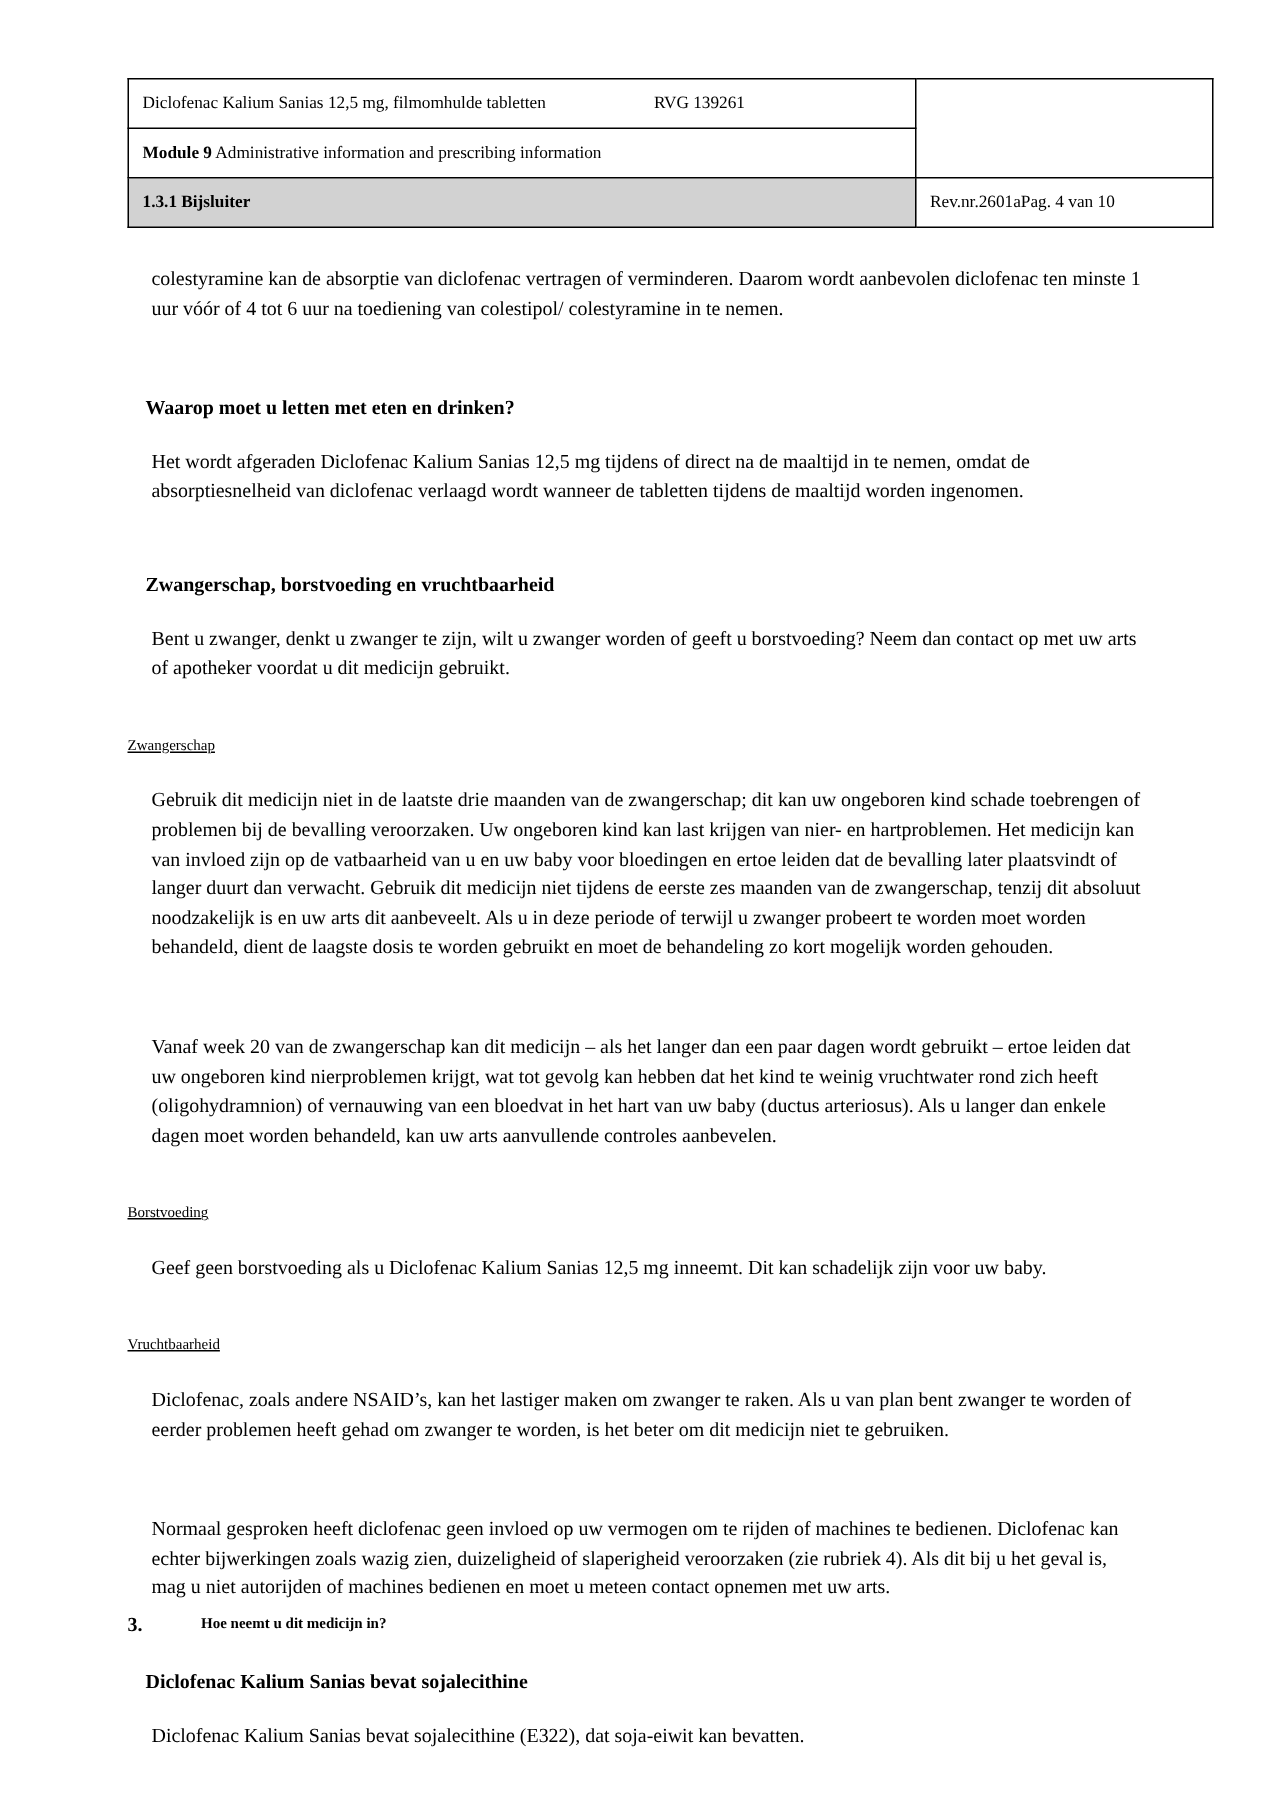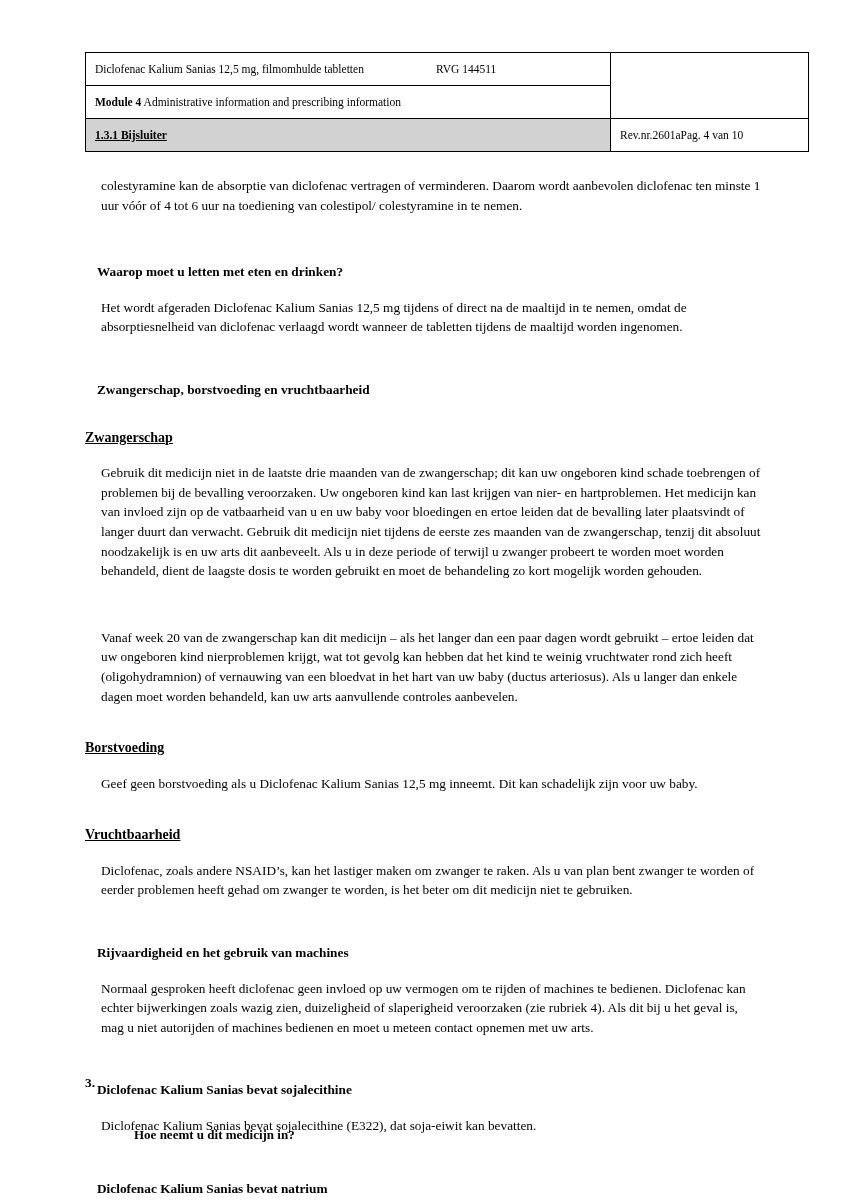--- a/index.html
+++ b/index.html
@@ -38,21 +38,21 @@
     border: 1px solid #000000;
     font-size: 11.5px;
     line-height: 1.25;
     padding: 5px 8px 5px 9px;
     vertical-align: middle;
     font-family: "Liberation Serif", "DejaVu Serif", serif;
     margin-top: 40px;
   }
   .hdr-left { width: 507px; height: 22px; }
   .hdr-right { width: 180px; }
-  .hdr-shade { background: #d2d2d2; text-decoration: underline; }
+  .hdr-shade { background: #d2d2d2; }
   .hdr-bold { font-weight: bold; }
   .hdr-row1-inner {
     display: flex;
     align-items: baseline;
   }
   .hdr-prodname { flex: 0 0 auto; }
   .hdr-rvg { margin-left: 72px; }
   .hdr-revline {
     display: flex;
     justify-content: flex-start;
@@ -81,64 +81,64 @@
   .gap-lg { height: 19px; }
   .gap-md { height: 15px; }
   h3.head-bold {
     margin: 12px;
     font-size: 13.3px;
     line-height: 19.6px;
     font-weight: bold;
   }
   h4.head-underline {
     margin: 0;
-    font-size: 14px;
-    line-height: 19.6px;
-    font-weight: bold;
+    font-size: 10px;
+    line-height: 19.6px;
+    font-weight: normal;
     text-decoration: underline;
     display: inline-block;
   }
   .sub-wrap { line-height: 19.6px; }
 
   .section-num {
     position: absolute;
     left: 85px;
     top: 1073px;
     font-size: 13.3px;
     font-weight: bold;
     line-height: 19.6px;
   }
   .section-title {
     position: absolute;
     left: 134px;
-    top: 1125px;
-    font-size: 13px;
+    top: 1073px;
+    font-size: 10px;
     font-weight: bold;
     line-height: 19.6px;
   }
 </style>
 </head>
 <body>
 
 <div class="page">
 
   <table class="hdr-table">
     <tbody>
         <tr>
       <td class="hdr-left">
         <div class="hdr-row1-inner">
           <span class="hdr-prodname">Diclofenac Kalium Sanias 12,5 mg, filmomhulde tabletten</span>
-          <span class="hdr-rvg hdr-nowrap">RVG 144511</span>
+          <span class="hdr-rvg hdr-nowrap">RVG 139261</span>
         </div>
       </td>
       <td class="hdr-right" rowspan="2"></td>
     </tr>
     <tr>
       <td class="hdr-left">
-        <span class="hdr-bold">Module 4</span>
+        <span class="hdr-bold">Module 9</span>
         <span>Administrative information and prescribing information</span>
       </td>
     </tr>
     <tr>
       <td class="hdr-left hdr-shade hdr-bold">1.3.1 Bijsluiter</td>
       <td class="hdr-right">
         <div class="hdr-revline">
           <span class="hdr-nowrap">Rev.nr.2601a</span>
           <span class="hdr-nowrap">Pag. 4 van 10</span>
         </div>
@@ -152,20 +152,21 @@
     <p class="para indented">colestyramine kan de absorptie van diclofenac vertragen of verminderen. Daarom wordt aanbevolen diclofenac ten minste 1 uur vóór of 4 tot 6 uur na toediening van colestipol/ colestyramine in te nemen.</p>
 
     <div class="gap-lg"></div>
 
     <h3 class="head-bold">Waarop moet u letten met eten en drinken?</h3>
     <p class="para">Het wordt afgeraden Diclofenac Kalium Sanias 12,5 mg tijdens of direct na de maaltijd in te nemen, omdat de absorptiesnelheid van diclofenac verlaagd wordt wanneer de tabletten tijdens de maaltijd worden ingenomen.</p>
 
     <div class="gap-md"></div>
 
     <h3 class="head-bold">Zwangerschap, borstvoeding en vruchtbaarheid</h3>
+    <p class="para">Bent u zwanger, denkt u zwanger te zijn, wilt u zwanger worden of geeft u borstvoeding? Neem dan contact op met uw arts of apotheker voordat u dit medicijn gebruikt.</p>
 
     <div class="gap-md"></div>
 
     <div class="sub-wrap">
       <h4 class="head-underline">Zwangerschap</h4>
     </div>
     <p class="para">Gebruik dit medicijn niet in de laatste drie maanden van de zwangerschap; dit kan uw ongeboren kind schade toebrengen of problemen bij de bevalling veroorzaken. Uw ongeboren kind kan last krijgen van nier- en hartproblemen. Het medicijn kan van invloed zijn op de vatbaarheid van u en uw baby voor bloedingen en ertoe leiden dat de bevalling later plaatsvindt of langer duurt dan verwacht. Gebruik dit medicijn niet tijdens de eerste zes maanden van de zwangerschap, tenzij dit absoluut noodzakelijk is en uw arts dit aanbeveelt. Als u in deze periode of terwijl u zwanger probeert te worden moet worden behandeld, dient de laagste dosis te worden gebruikt en moet de behandeling zo kort mogelijk worden gehouden.</p>
 
     <div class="gap-md"></div>
 
@@ -180,21 +181,20 @@
 
     <div class="gap-md"></div>
 
     <div class="sub-wrap">
       <h4 class="head-underline">Vruchtbaarheid</h4>
     </div>
     <p class="para">Diclofenac, zoals andere NSAID’s, kan het lastiger maken om zwanger te raken. Als u van plan bent zwanger te worden of eerder problemen heeft gehad om zwanger te worden, is het beter om dit medicijn niet te gebruiken.</p>
 
     <div class="gap-md"></div>
 
-    <h3 class="head-bold">Rijvaardigheid en het gebruik van machines</h3>
     <p class="para">Normaal gesproken heeft diclofenac geen invloed op uw vermogen om te rijden of machines te bedienen. Diclofenac kan echter bijwerkingen zoals wazig zien, duizeligheid of slaperigheid veroorzaken (zie rubriek 4). Als dit bij u het geval is, mag u niet autorijden of machines bedienen en moet u meteen contact opnemen met uw arts.</p>
 
     <div class="gap-md"></div>
 
     <h3 class="head-bold">Diclofenac Kalium Sanias bevat sojalecithine</h3>
     <p class="para">Diclofenac Kalium Sanias bevat sojalecithine (E322), dat soja-eiwit kan bevatten.</p>
 
     <div class="gap-md"></div>
 
     <h3 class="head-bold">Diclofenac Kalium Sanias bevat natrium</h3>

